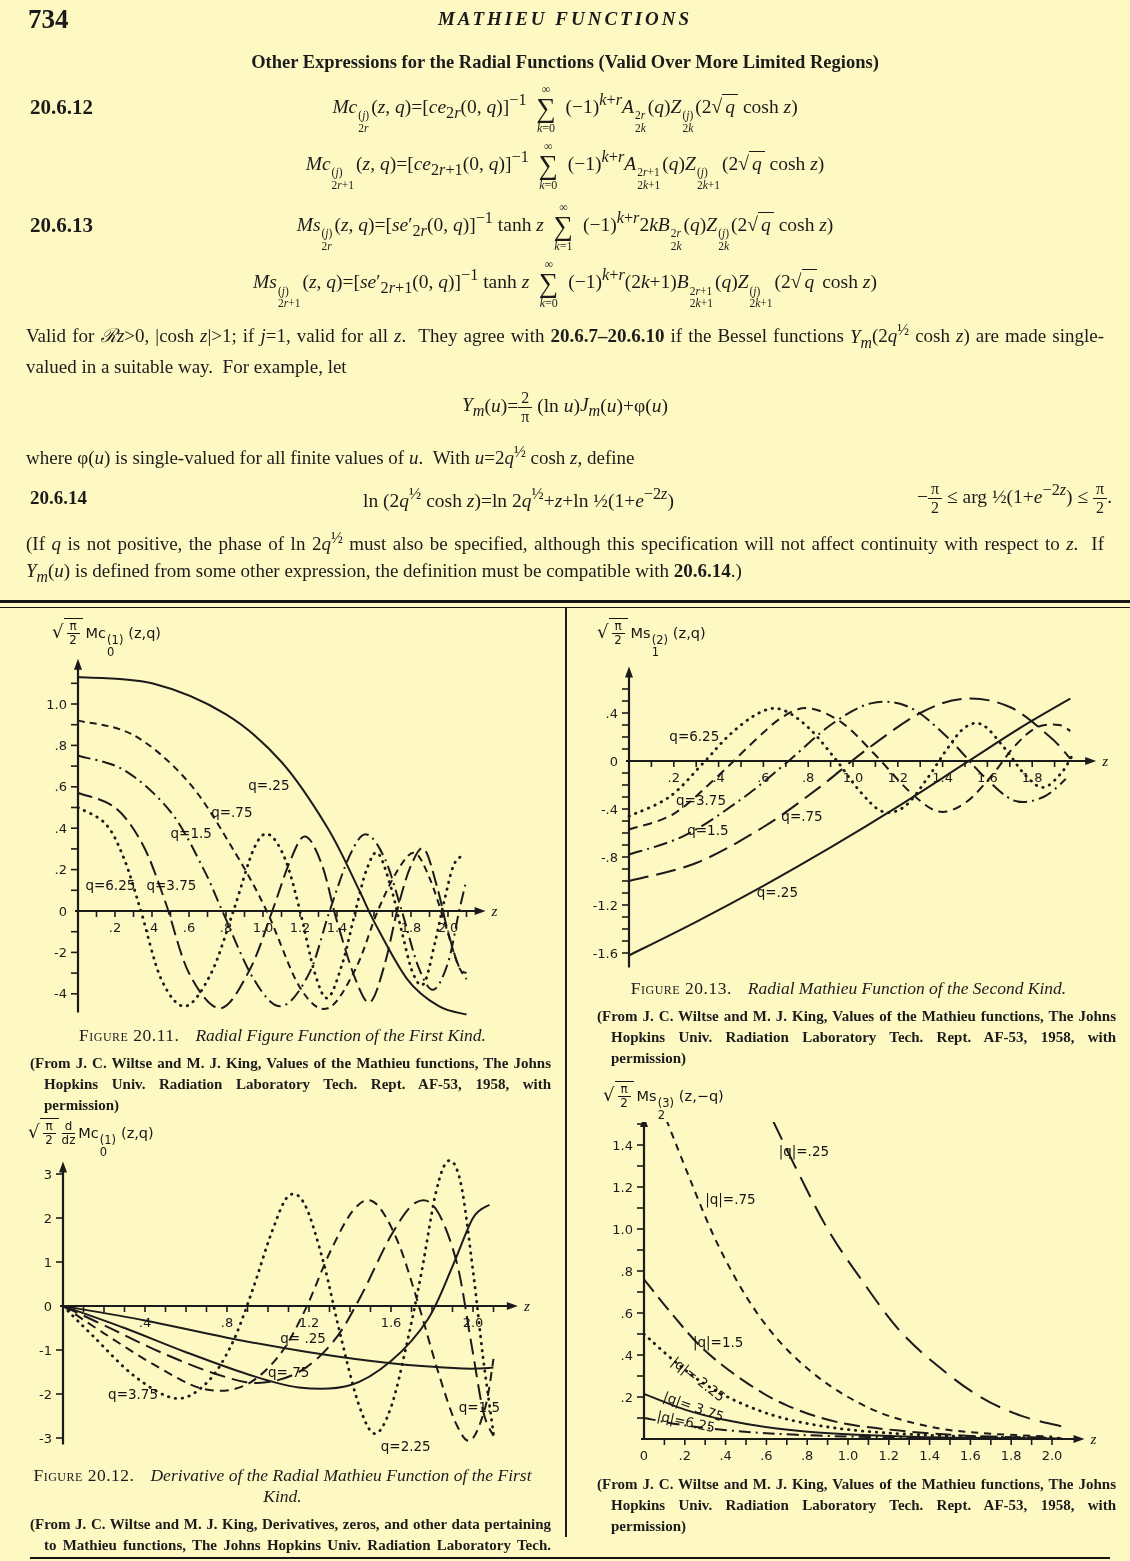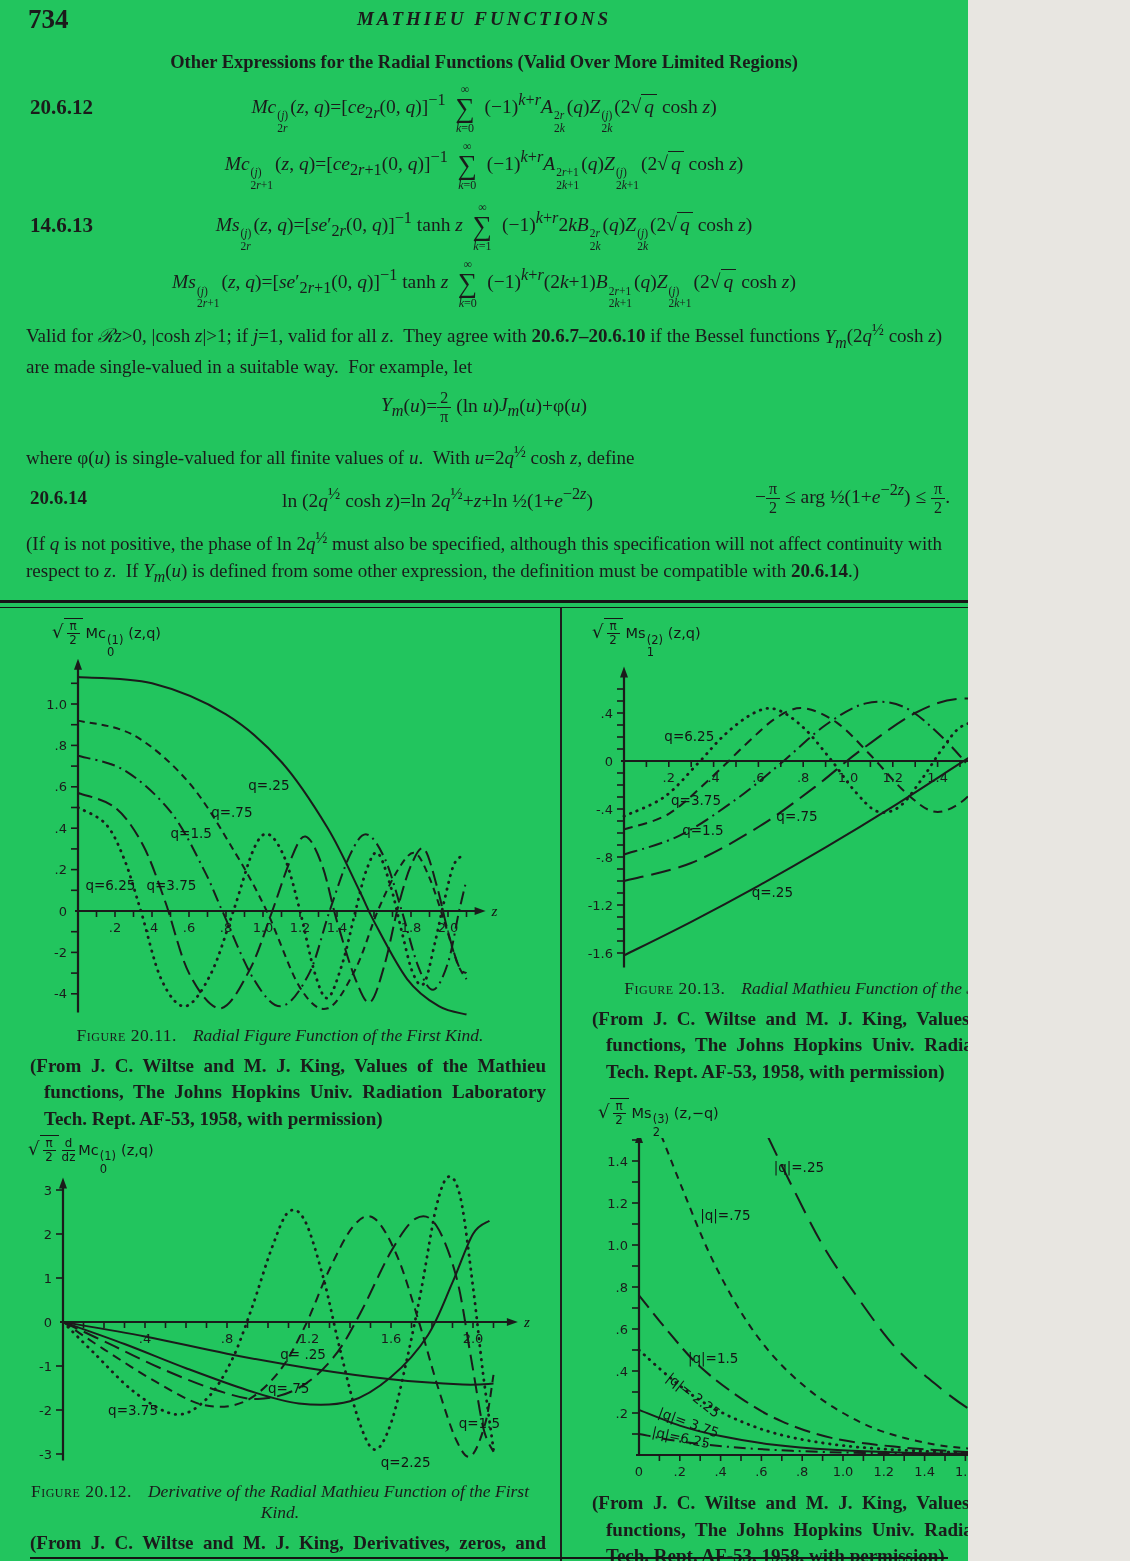--- a/index.html
+++ b/index.html
@@ -1,16 +1,16 @@
 <!DOCTYPE html>
 <html><head>
 <meta charset="utf-8">
 <style>
   html,body{margin:0;padding:0;background:#e8e6e1;}
-  .page{width:968px;height:1561px;position:relative;background:#22c55e;color:#1b1b1b;
+  .page{width:1130px;height:1561px;position:relative;background:#fef9c3;color:#1b1b1b;
         font-family:"Liberation Serif","DejaVu Serif",serif;overflow:hidden;}
   
   .hdr{position:relative;height:38px;padding-top:8px;}
   .pageno{position:absolute;left:28px;top:4px;font-size:27px;font-weight:bold;}
   .runhead{text-align:center;font-size:19px;font-weight:bold;letter-spacing:3px;font-style:italic;}
   .subtitle{text-align:center;font-weight:bold;font-size:18.5px;margin:6px 30px 2px 30px;}
   
   .eqrow{position:relative;margin:10px 30px 0 30px;min-height:30px;}
   .eqno{position:absolute;left:0;top:12px;font-weight:bold;font-size:21px;}
   .eqbody{text-align:center;font-size:19.5px;padding:0 40px;}
@@ -46,21 +46,21 @@
   .fl13{margin:10px 0 0 30px;}
   .fl14{margin:12px 0 0 36px;}
   .chart{line-height:0;}
   .tick{font:13px "DejaVu Sans",sans-serif;fill:#1b1b1b;}
   .clabel{font:13.5px "DejaVu Sans",sans-serif;fill:#141414;}
   .axz{font:italic 15px "Liberation Serif",serif;fill:#141414;}
   figcaption{display:block;}
   .capline{text-align:center;font-size:17.5px;margin-top:4px;}
   .capnum{font-variant:small-caps;letter-spacing:0.5px;}
   .captitle{font-style:italic;margin-left:16px;}
-  .credit{font-size:19px;font-weight:600;line-height:1.4;margin:7px 14px 0 30px;
+  .credit{font-size:15px;font-weight:600;line-height:1.4;margin:7px 14px 0 30px;
           padding-left:14px;text-indent:-14px;text-align:justify;}
 </style>
 </head>
 <body>
 
 <div class="page">
 
   <div class="hdr">
     <div class="pageno">734</div>
     <div class="runhead">MATHIEU FUNCTIONS</div>
@@ -94,21 +94,21 @@
         </span> (−1)<sup><i>k</i>+<i>r</i></sup><i>A</i><span class="ss">
           <span>2<i>r</i>+1</span>
           <span>2<i>k</i>+1</span>
         </span>(<i>q</i>)<i>Z</i><span class="ss">
           <span>(<i>j</i>)</span>
           <span>2<i>k</i>+1</span>
         </span>(2√<span class="ovl"><i>q</i></span> cosh <i>z</i>)</div>
   </div>
 
   <div class="eqrow">
-    <span class="eqno">14.6.13</span>
+    <span class="eqno">20.6.13</span>
     <div class="eqbody"><i>Ms</i><span class="ss">
           <span>(<i>j</i>)</span>
           <span>2<i>r</i></span>
         </span>(<i>z</i>, <i>q</i>)=[<i>se</i>′<sub>2<i>r</i></sub>(0, <i>q</i>)]<sup>−1</sup> tanh <i>z</i> <span class="sum">
           <span>∞</span>
           <span class="sig">∑</span>
           <span><i>k</i>=1</span>
         </span> (−1)<sup><i>k</i>+<i>r</i></sup>2<i>kB</i><span class="ss">
           <span>2<i>r</i></span>
           <span>2<i>k</i></span>

